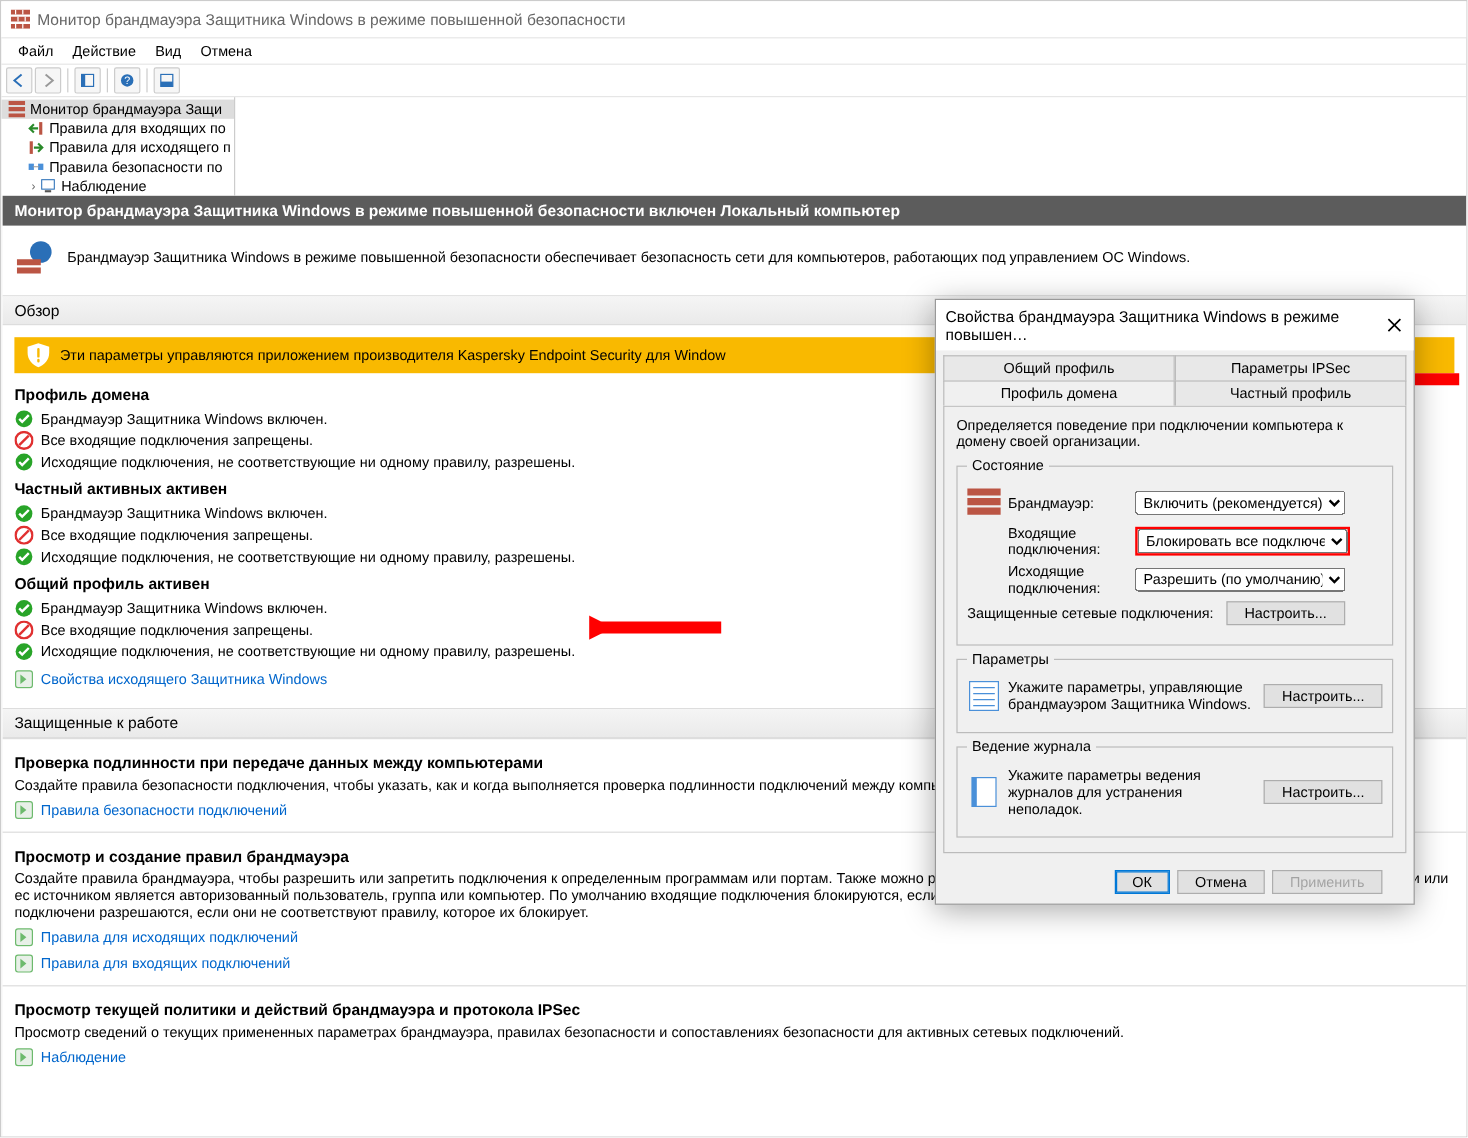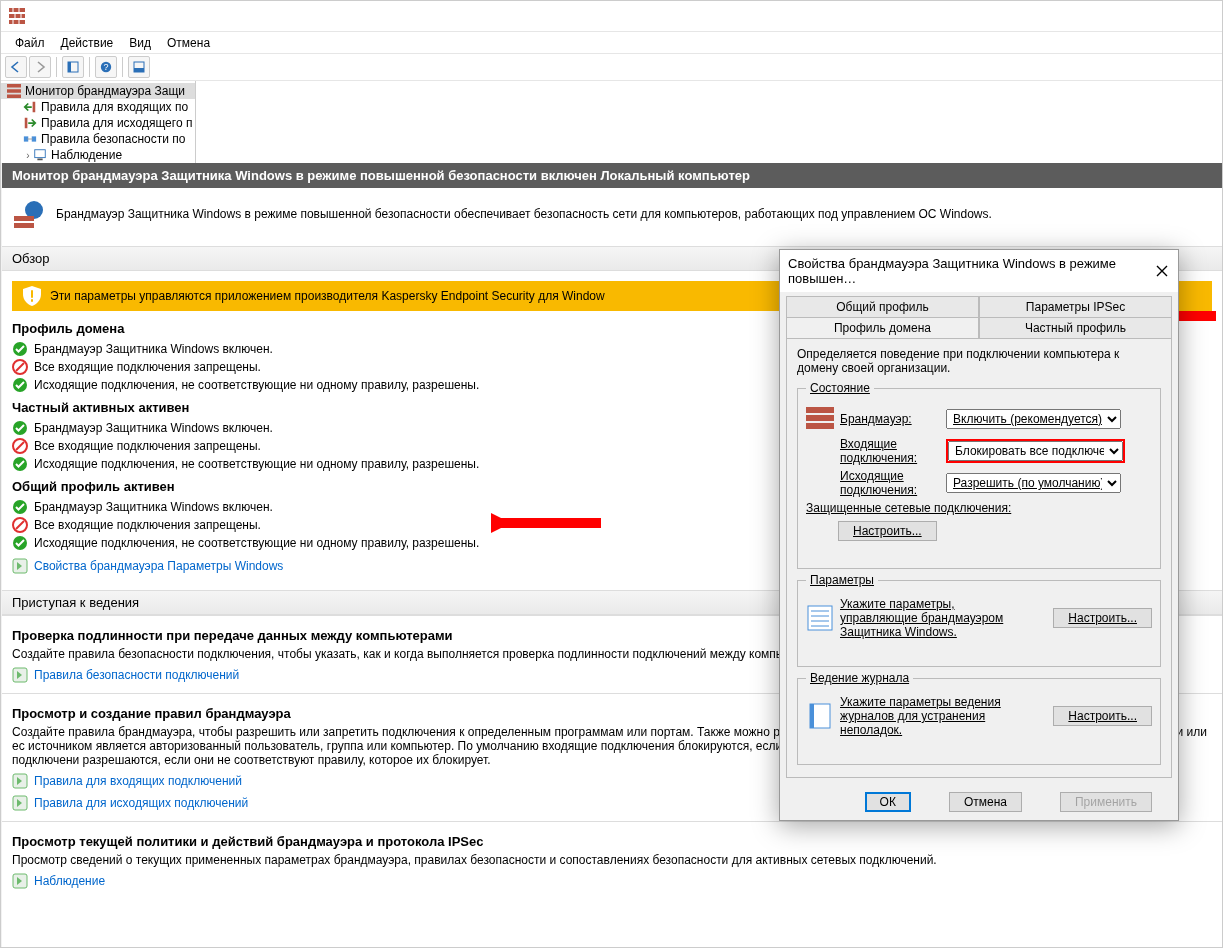--- a/index.html
+++ b/index.html
@@ -47,30 +47,30 @@
 .dialog { position: absolute; left: 778px; top: 248px; width: 400px; background: #f0f0f0; border: 1px solid #999; box-shadow: 0 5px 25px rgba(0,0,0,.35); }
 .dialog-title { display:flex; align-items:center; justify-content: space-between; padding: 6px 8px; background: #fff; font-size: 13px; }
 .dialog-title .close { width: 18px; height: 18px; display:flex; align-items:center; justify-content:center; }
 .tabs { display: flex; flex-wrap: wrap; padding: 4px 6px 0; }
 .tab { border: 1px solid #bbb; border-bottom: none; background: #e8e8e8; padding: 3px 0; text-align: center; width: 50%; font-size: 12px; position: relative; }
 .tab.active { background: #f0f0f0; z-index: 2; }
 .tabs .row2 { display: flex; width: 100%; }
 .tab-body { border: 1px solid #bbb; margin: 0 6px 6px; padding: 8px 10px; background: #f0f0f0; }
 .tab-desc { margin-bottom: 6px; }
 
-fieldset { border: 1px solid #bbb; margin: 4px 0; padding: 6px 8px 23px; text-decoration: underline; }
+fieldset { border: 1px solid #bbb; margin: 4px 0; padding: 6px 8px 12px; }
 legend { font-size: 12px; padding: 0 4px; }
 .fieldrow { display: flex; align-items: center; gap: 6px; margin: 4px 0; flex-wrap: wrap; }
 .fieldrow .fw-icon { width: 28px; height: 28px; flex: none; }
 .fieldrow .lbl { width: 100px; flex: none; }
 .fieldrow .lbl-wide { width: 210px; flex: none; }
 select { font-size: 12px; padding: 1px 2px; }
 select.combo { width: 175px; }
 .highlight-box { border: 2px solid red; display: inline-block; padding: 0; }
-button.win-btn { background: #e1e1e1; border: 1px solid #adadad; padding: 2px 14px; font-size: 12px; margin-left: 32px; }
+button.win-btn { background: #e1e1e1; border: 1px solid #adadad; padding: 2px 14px; font-size: 12px; }
 button.win-btn.primary { border-color: #0078d7; box-shadow: inset 0 0 0 1px #0078d7; }
 
 .dlg-buttons { display: flex; justify-content: flex-end; gap: 6px; padding: 8px 26px; }
 
 
 .arrow { position: absolute; pointer-events: none; }
 .arrow svg { display:block; }
 
 
 .ic-ok { fill: #28a428; }
@@ -78,20 +78,21 @@
 </head>
 <body>
 
 <div class="window">
 
   <div class="titlebar">
     <svg class="app-icon" viewBox="0 0 16 16">
         <path d="M0 6h16v4H0zM0 12h16v4H0zM0 0h16v4H0z" fill="#b54"></path>
         <path d="M4 0v4M10 0v4M6 6v4M12 6v4M4 12v4M10 12v4" stroke="#fff" stroke-width="1"></path>
       </svg>
+    <span>Монитор брандмауэра Защитника Windows в режиме повышенной безопасности</span>
   </div>
 
   <div class="menubar">
     <span>Файл</span>
     <span>Действие</span>
     <span>Вид</span>
     <span>Отмена</span>
   </div>
 
   <div class="toolbar">
@@ -257,27 +258,27 @@
                 </svg>
                 <span>Исходящие подключения, не соответствующие ни одному правилу, разрешены.</span>
               </div>
             </div>
 
           <div class="link-row">
             <svg class="arrow-ic" viewBox="0 0 16 16">
                 <rect x="1" y="1" width="14" height="14" rx="2" fill="#e8f0e8" stroke="#6dba6d"></rect>
                 <path d="M5 4l5 4-5 4" fill="#6dba6d"></path>
               </svg>
-            <span class="link">Свойства брандмауэра Параметры Windows</span>
+            <span class="link">Свойства исходящего Защитника Windows</span>
           </div>
         </div>
       </div>
 
       <div class="section">
-        <div class="section-title">Приступая к ведения</div>
+        <div class="section-title">Защищенные к работе</div>
       </div>
       <div id="gs">
           <div class="section-body" style="border-top:1px solid #ddd">
             <h4 class="prof">Проверка подлинности при передаче данных между компьютерами</h4>
             <div>Создайте правила безопасности подключения, чтобы указать, как и когда выполняется проверка подлинности подключений между компьютерами и их защита с помощью протокола IPSec.</div>
             <div class="link-row">
               <svg class="arrow-ic" viewBox="0 0 16 16">
                 <rect x="1" y="1" width="14" height="14" rx="2" fill="#e8f0e8" stroke="#6dba6d"></rect>
                 <path d="M5 4l5 4-5 4" fill="#6dba6d"></path>
               </svg>
@@ -285,28 +286,28 @@
             </div>
           </div>
           <div class="section-body" style="border-top:1px solid #ddd">
             <h4 class="prof">Просмотр и создание правил брандмауэра</h4>
             <div>Создайте правила брандмауэра, чтобы разрешить или запретить подключения к определенным программам или портам. Также можно разрешить подключение, только если оно прошло проверку подлинности или ес источником является авторизованный пользователь, группа или компьютер. По умолчанию входящие подключения блокируются, если они не соответствуют правилу, разрешающему их, а исходящие подключени разрешаются, если они не соответствуют правилу, которое их блокирует.</div>
             <div class="link-row">
               <svg class="arrow-ic" viewBox="0 0 16 16">
                 <rect x="1" y="1" width="14" height="14" rx="2" fill="#e8f0e8" stroke="#6dba6d"></rect>
                 <path d="M5 4l5 4-5 4" fill="#6dba6d"></path>
               </svg>
-              <span class="link">Правила для входящих подключений</span>
+              <span class="link">Правила для исходящих подключений</span>
             </div>
             <div class="link-row">
               <svg class="arrow-ic" viewBox="0 0 16 16">
                 <rect x="1" y="1" width="14" height="14" rx="2" fill="#e8f0e8" stroke="#6dba6d"></rect>
                 <path d="M5 4l5 4-5 4" fill="#6dba6d"></path>
               </svg>
-              <span class="link">Правила для исходящих подключений</span>
+              <span class="link">Правила для входящих подключений</span>
             </div>
           </div>
           <div class="section-body" style="border-top:1px solid #ddd">
             <h4 class="prof">Просмотр текущей политики и действий брандмауэра и протокола IPSec</h4>
             <div>Просмотр сведений о текущих примененных параметрах брандмауэра, правилах безопасности и сопоставлениях безопасности для активных сетевых подключений.</div>
             <div class="link-row">
               <svg class="arrow-ic" viewBox="0 0 16 16">
                 <rect x="1" y="1" width="14" height="14" rx="2" fill="#e8f0e8" stroke="#6dba6d"></rect>
                 <path d="M5 4l5 4-5 4" fill="#6dba6d"></path>
               </svg>

